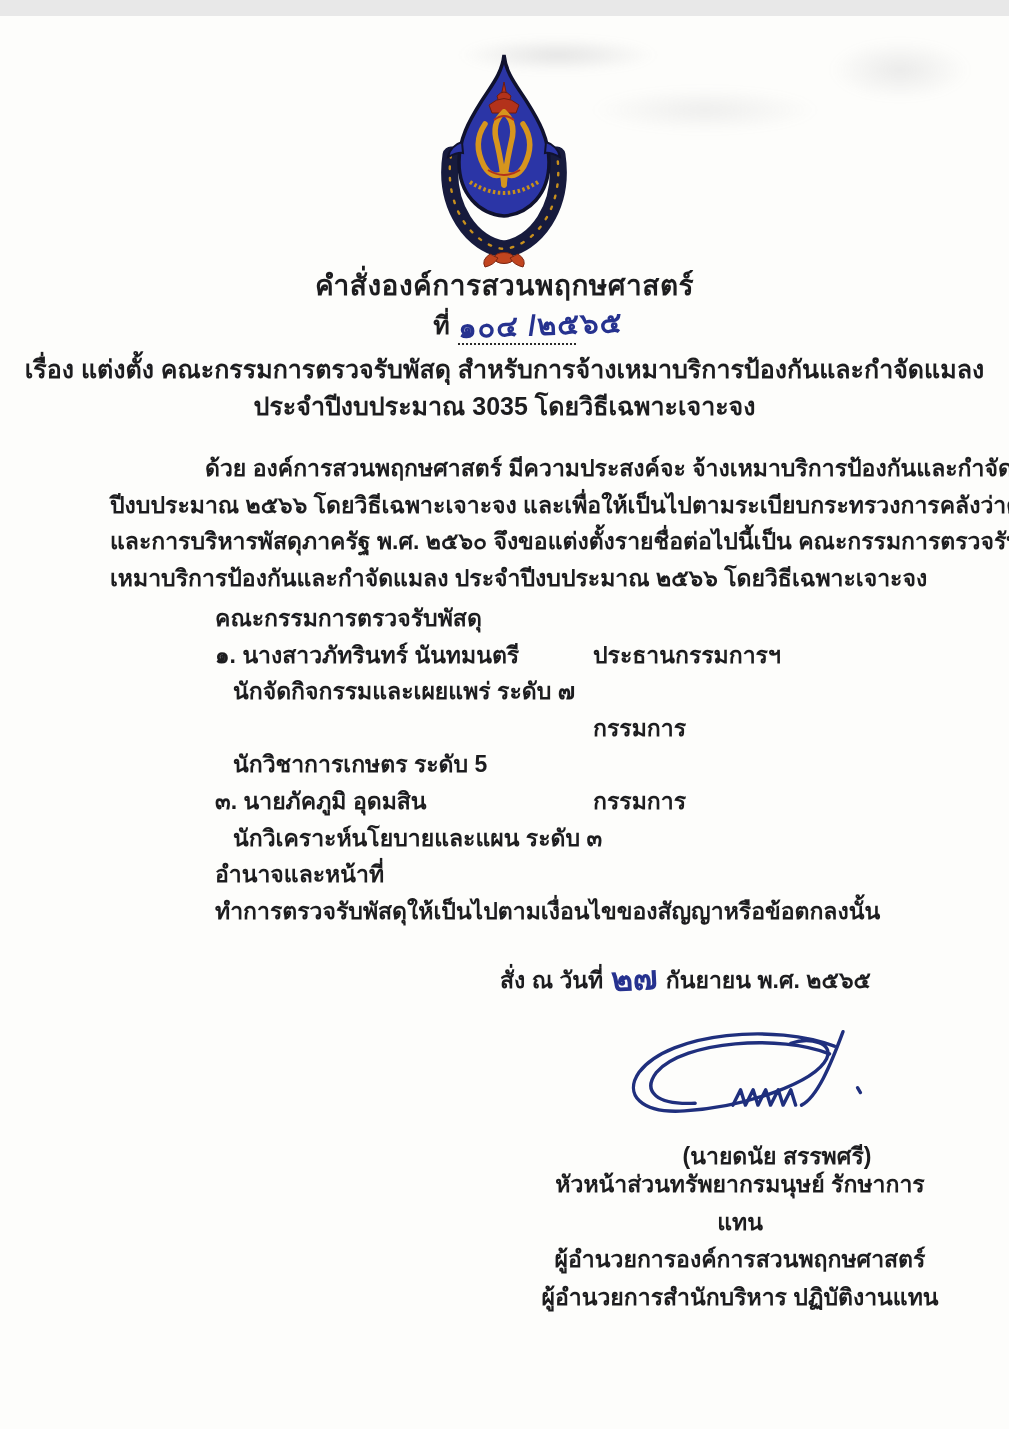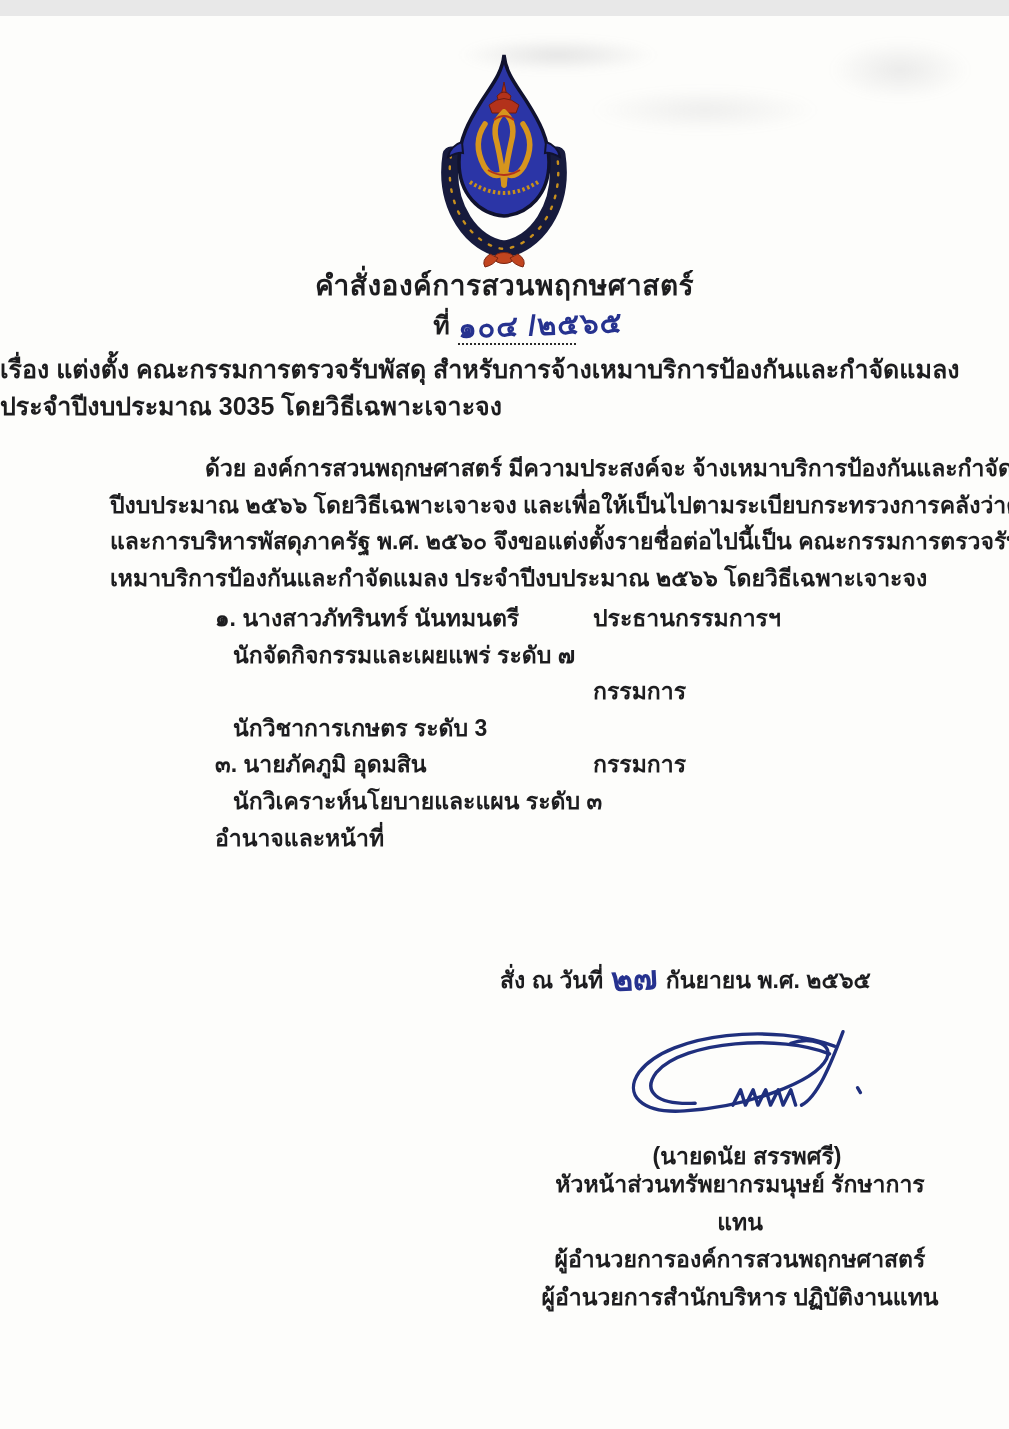--- a/index.html
+++ b/index.html
@@ -38,21 +38,21 @@
   }
   .handwriting{
     color:#26328f;font-weight:700;
     transform:rotate(-2deg);
   }
   .order-no{
     position:absolute;left:0px;top:-14px;width:100%;
     font-size:29px;letter-spacing:1px;white-space:nowrap;text-align:center;
   }
   .subject{
-    position:absolute;left:0;width:100%;
+    position:absolute;left:0;width:100%;text-align:center;
     font-size:25px;font-weight:700;
   }
   .subject.l1{top:333px;}
   .subject.l2{top:370px;}
 
   .body-para{
     position:absolute;left:110px;top:434px;width:800px;
     font-size:23px;font-weight:600;line-height:36.6px;white-space:nowrap;
   }
   .body-para .indent{padding-left:95px;}
@@ -71,21 +71,21 @@
     font-size:23px;font-weight:600;white-space:nowrap;
   }
   .day-no{
     display:inline-block;font-size:33px;margin:0 8px;
     position:relative;top:2px;transform:rotate(-3deg);
   }
   .signature{position:absolute;left:612px;top:1006px;width:290px;height:116px;}
   .signature svg{width:100%;height:100%;}
 
   .signer-name{
-    position:absolute;left:597px;top:1122px;width:300px;
+    position:absolute;left:627px;top:1122px;width:300px;
     text-align:center;font-size:23px;font-weight:600;
   }
   .signer-titles{
     position:absolute;left:540px;top:1150px;width:400px;
     text-align:center;font-size:23px;font-weight:600;line-height:37.5px;
   }
 </style>
 </head>
 <body>
 
@@ -142,46 +142,52 @@
   <div class="subject l2">ประจำปีงบประมาณ 3035 โดยวิธีเฉพาะเจาะจง</div>
 
   <div class="body-para">
     <div class="indent">ด้วย องค์การสวนพฤกษศาสตร์ มีความประสงค์จะ จ้างเหมาบริการป้องกันและกำจัดแมลง ประจำ</div>
     <div>ปีงบประมาณ ๒๕๖๖ โดยวิธีเฉพาะเจาะจง  และเพื่อให้เป็นไปตามระเบียบกระทรวงการคลังว่าด้วยการจัดซื้อจัดจ้าง</div>
     <div>และการบริหารพัสดุภาครัฐ พ.ศ. ๒๕๖๐ จึงขอแต่งตั้งรายชื่อต่อไปนี้เป็น คณะกรรมการตรวจรับพัสดุ สำหรับการจ้าง</div>
     <div>เหมาบริการป้องกันและกำจัดแมลง ประจำปีงบประมาณ ๒๕๖๖ โดยวิธีเฉพาะเจาะจง</div>
   </div>
 
   <div class="list-block">
+    <div class="row">
+      <span class="lead">คณะกรรมการตรวจรับพัสดุ</span>
+    </div>
 
     <div class="row">
       <span class="lead">๑. นางสาวภัทรินทร์ นันทมนตรี</span>
       <span class="role">ประธานกรรมการฯ</span>
     </div>
     <div class="row">
       <span class="lead2">นักจัดกิจกรรมและเผยแพร่ ระดับ ๗</span>
     </div>
 
     <div class="row">
       <span class="role">กรรมการ</span>
     </div>
     <div class="row">
-      <span class="lead2">นักวิชาการเกษตร ระดับ 3</span>
+      <span class="lead2">นักวิชาการเกษตร ระดับ 5</span>
     </div>
 
     <div class="row">
       <span class="lead">๓. นายภัคภูมิ อุดมสิน</span>
       <span class="role">กรรมการ</span>
     </div>
     <div class="row">
       <span class="lead2">นักวิเคราะห์นโยบายและแผน ระดับ ๓</span>
     </div>
 
     <div class="row">
       <span class="lead">อำนาจและหน้าที่</span>
+    </div>
+    <div class="row">
+      <span class="lead">ทำการตรวจรับพัสดุให้เป็นไปตามเงื่อนไขของสัญญาหรือข้อตกลงนั้น</span>
     </div>
   </div>
 
   <div class="date-line">
     <span>สั่ง ณ วันที่</span><span class="handwriting day-no">๒๗</span><span>กันยายน พ.ศ. ๒๕๖๕</span>
   </div>
 
   <div class="signature">
     <svg viewBox="0 0 300 120" xmlns="http://www.w3.org/2000/svg">
       <g fill="none" stroke="#1f2f7d" stroke-width="3.5" stroke-linecap="round" stroke-linejoin="round">

